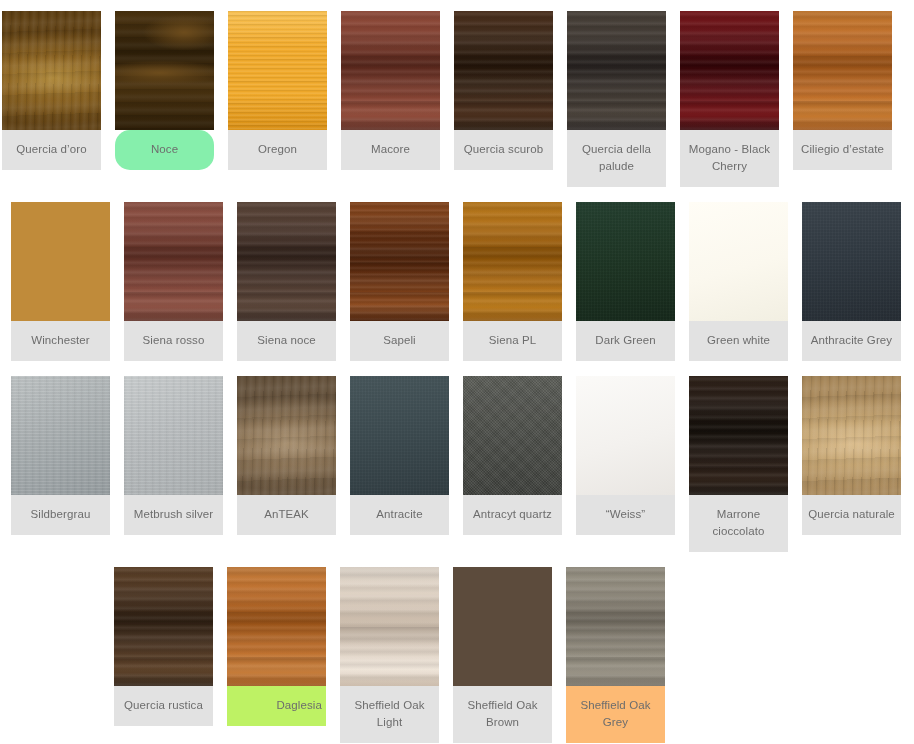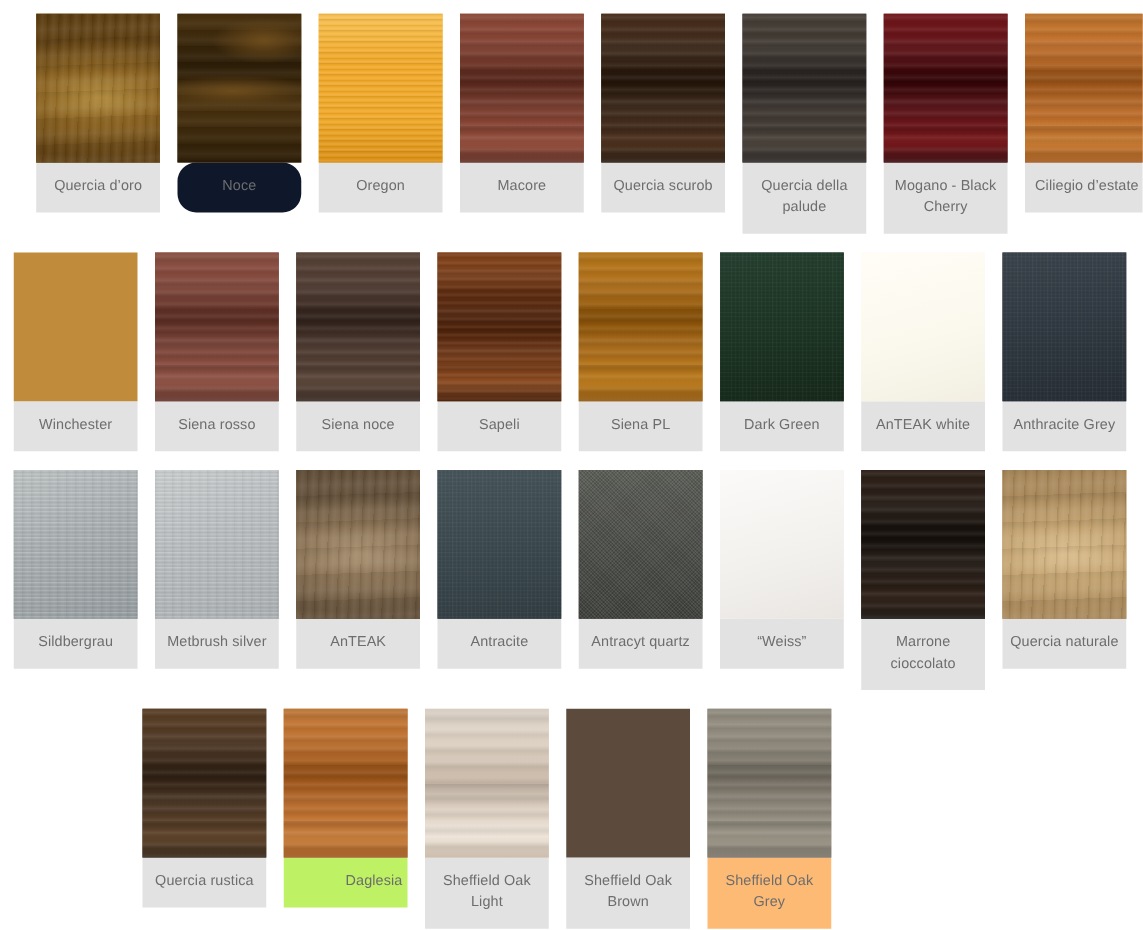--- a/index.html
+++ b/index.html
@@ -22,21 +22,21 @@
     padding: 0;
   }
   .swatch-row {
     display: flex;
     flex-direction: row;
     align-items: flex-start;
     width: 914px;
     box-sizing: border-box;
   }
   .swatch-row.row-top {
-    padding-left: 29px;
+    padding-left: 2px;
     padding-top: 11px;
   }
   .swatch-row.row-mid {
     padding-left: 11px;
     padding-top: 15px;
   }
   .swatch-row.row-last {
     padding-left: 114px;
     padding-top: 15px;
   }
@@ -77,21 +77,21 @@
 <body style="background: rgb(255, 255, 255);">
 
 <div id="palette">
     <div class="swatch-row row-top">
       <div class="swatch-card">
         <div class="swatch-chip" style="background-color: rgb(138, 98, 32); background-image: repeating-linear-gradient(92deg, rgba(0, 0, 0, 0.1) 0px, rgba(0, 0, 0, 0) 2px, rgba(255, 255, 255, 0.06) 5px, rgba(0, 0, 0, 0) 9px), repeating-linear-gradient(178deg, rgba(0, 0, 0, 0.07) 0px, rgba(0, 0, 0, 0) 7px, rgba(255, 255, 255, 0.05) 13px, rgba(0, 0, 0, 0) 21px), radial-gradient(120% 40% at 52% 56%, rgb(176, 138, 60) 0%, rgb(138, 98, 32) 45%, rgb(94, 63, 18) 100%), linear-gradient(175deg, rgb(176, 138, 60) 0%, rgb(138, 98, 32) 40%, rgb(94, 63, 18) 100%);"></div>
         <div class="swatch-label" style="background: rgb(226, 226, 226); color: rgb(109, 109, 109);">Quercia d’oro</div>
       </div>
       <div class="swatch-card">
         <div class="swatch-chip" style="background-color: rgb(75, 51, 16); background-image: radial-gradient(60% 22% at 70% 18%, rgb(109, 76, 28) 0%, rgba(0, 0, 0, 0) 70%), radial-gradient(90% 14% at 45% 52%, rgb(109, 76, 28) 0%, rgba(0, 0, 0, 0) 75%), repeating-linear-gradient(rgba(0, 0, 0, 0.12) 0px, rgba(0, 0, 0, 0) 4px, rgba(255, 255, 255, 0.05) 8px, rgba(0, 0, 0, 0) 13px), linear-gradient(rgb(75, 51, 16) 0%, rgb(45, 30, 8) 35%, rgb(75, 51, 16) 62%, rgb(45, 30, 8) 100%);"></div>
-        <div class="swatch-label" style="background: #0f172a; color: rgb(109, 109, 109); border-radius: 15px;">Noce</div>
+        <div class="swatch-label" style="background: #86efac; color: rgb(109, 109, 109); border-radius: 15px;">Noce</div>
       </div>
       <div class="swatch-card">
         <div class="swatch-chip" style="background-color: rgb(240, 169, 42); background-image: repeating-linear-gradient(rgba(0, 0, 0, 0.09) 0px, rgba(0, 0, 0, 0) 1.6px, rgba(255, 255, 255, 0.12) 3px, rgba(0, 0, 0, 0) 4.4px), linear-gradient(rgb(247, 192, 82) 0%, rgb(240, 169, 42) 30%, rgb(240, 169, 42) 70%, rgb(217, 143, 20) 100%);"></div>
         <div class="swatch-label" style="background: rgb(226, 226, 226); color: rgb(109, 109, 109);">Oregon</div>
       </div>
       <div class="swatch-card">
         <div class="swatch-chip" style="background-color: rgb(123, 59, 44); background-image: repeating-linear-gradient(rgba(255, 255, 255, 0) 0px, rgba(255, 255, 255, 0.07) 3px, rgba(0, 0, 0, 0.07) 6px, rgba(0, 0, 0, 0) 9.6px), repeating-linear-gradient(rgba(0, 0, 0, 0.1) 0px, rgba(0, 0, 0, 0) 15px, rgba(255, 255, 255, 0.05) 27px, rgba(0, 0, 0, 0) 45px), linear-gradient(rgb(154, 82, 64) 0%, rgb(123, 59, 44) 22%, rgb(90, 40, 29) 46%, rgb(123, 59, 44) 68%, rgb(154, 82, 64) 86%, rgb(90, 40, 29) 100%);"></div>
         <div class="swatch-label" style="background: rgb(226, 226, 226); color: rgb(109, 109, 109);">Macore</div>
       </div>
       <div class="swatch-card">
@@ -131,21 +131,21 @@
       <div class="swatch-card">
         <div class="swatch-chip" style="background-color: rgb(170, 106, 21); background-image: repeating-linear-gradient(rgba(255, 255, 255, 0) 0px, rgba(255, 255, 255, 0.07) 3px, rgba(0, 0, 0, 0.07) 6px, rgba(0, 0, 0, 0) 9.6px), repeating-linear-gradient(rgba(0, 0, 0, 0.1) 0px, rgba(0, 0, 0, 0) 15px, rgba(255, 255, 255, 0.05) 27px, rgba(0, 0, 0, 0) 45px), linear-gradient(rgb(194, 128, 31) 0%, rgb(170, 106, 21) 22%, rgb(138, 82, 8) 46%, rgb(170, 106, 21) 68%, rgb(194, 128, 31) 86%, rgb(138, 82, 8) 100%);"></div>
         <div class="swatch-label" style="background: rgb(226, 226, 226); color: rgb(109, 109, 109);">Siena PL</div>
       </div>
       <div class="swatch-card">
         <div class="swatch-chip" style="background-color: rgb(29, 53, 36); background-image: repeating-linear-gradient(90deg, rgba(255, 255, 255, 0.035) 0px, rgba(0, 0, 0, 0) 1px, rgba(0, 0, 0, 0.035) 2px, rgba(0, 0, 0, 0) 3px), repeating-linear-gradient(rgba(255, 255, 255, 0.03) 0px, rgba(0, 0, 0, 0) 1px, rgba(0, 0, 0, 0.03) 2px, rgba(0, 0, 0, 0) 3px), linear-gradient(170deg, rgb(37, 64, 48) 0%, rgb(29, 53, 36) 50%, rgb(21, 40, 26) 100%);"></div>
         <div class="swatch-label" style="background: rgb(226, 226, 226); color: rgb(109, 109, 109);">Dark Green</div>
       </div>
       <div class="swatch-card">
         <div class="swatch-chip" style="background-color: rgb(251, 248, 238); background-image: linear-gradient(165deg, rgb(255, 253, 246) 0%, rgb(251, 248, 238) 55%, rgb(242, 239, 226) 100%);"></div>
-        <div class="swatch-label" style="background: rgb(226, 226, 226); color: rgb(109, 109, 109);">AnTEAK white</div>
+        <div class="swatch-label" style="background: rgb(226, 226, 226); color: rgb(109, 109, 109);">Green white</div>
       </div>
       <div class="swatch-card">
         <div class="swatch-chip" style="background-color: rgb(48, 57, 65); background-image: repeating-linear-gradient(90deg, rgba(255, 255, 255, 0.035) 0px, rgba(0, 0, 0, 0) 1px, rgba(0, 0, 0, 0.035) 2px, rgba(0, 0, 0, 0) 3px), repeating-linear-gradient(rgba(255, 255, 255, 0.03) 0px, rgba(0, 0, 0, 0) 1px, rgba(0, 0, 0, 0.03) 2px, rgba(0, 0, 0, 0) 3px), linear-gradient(170deg, rgb(59, 68, 76) 0%, rgb(48, 57, 65) 50%, rgb(38, 45, 52) 100%);"></div>
         <div class="swatch-label" style="background: rgb(226, 226, 226); color: rgb(109, 109, 109);">Anthracite Grey</div>
       </div>
     </div>
     <div class="swatch-row row-mid">
       <div class="swatch-card">
         <div class="swatch-chip" style="background-color: rgb(168, 174, 176); background-image: repeating-linear-gradient(rgba(255, 255, 255, 0.16) 0px, rgba(255, 255, 255, 0) 1px, rgba(0, 0, 0, 0.05) 2px, rgba(0, 0, 0, 0) 3px), repeating-linear-gradient(90deg, rgba(0, 0, 0, 0.035) 0px, rgba(0, 0, 0, 0) 2px, rgba(255, 255, 255, 0.05) 4px, rgba(0, 0, 0, 0) 7px), linear-gradient(160deg, rgb(188, 193, 194) 0%, rgb(168, 174, 176) 45%, rgb(148, 155, 158) 100%);"></div>
         <div class="swatch-label" style="background: rgb(226, 226, 226); color: rgb(109, 109, 109);">Sildbergrau</div>

